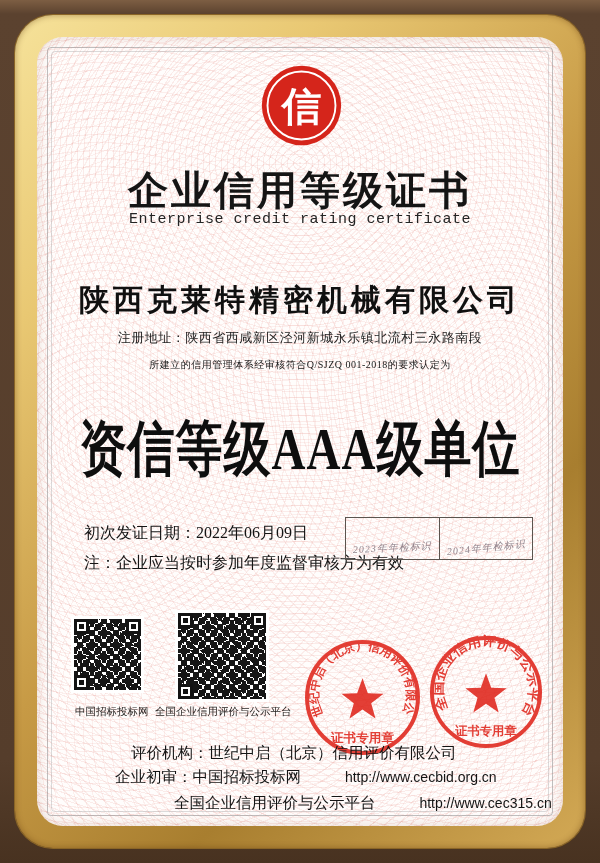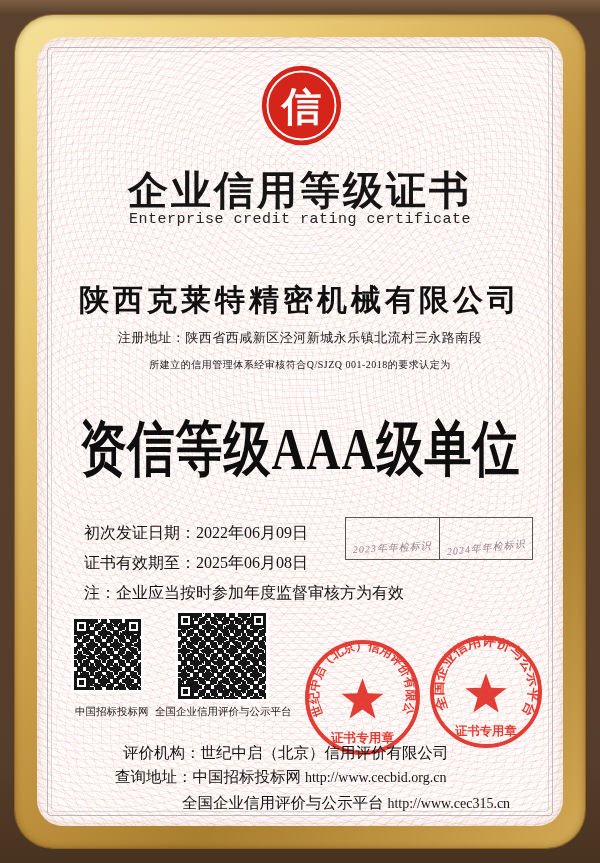--- a/index.html
+++ b/index.html
@@ -58,24 +58,24 @@
   .f.tl{top:0;left:0}.f.tr{top:0;right:0}.f.bl{bottom:0;left:0}
   .qr-label{position:absolute;top:668px;font-size:10.5px;color:#201c1a;white-space:nowrap;}
   .qrl1{left:38px;} .qrl2{left:118px;}
   
   .seal{position:absolute;opacity:.87;}
   .seal-left{left:266px;top:601px;width:119px;height:119px;}
   .seal-right{left:391px;top:597px;width:116px;height:116px;}
   
   .footer{left:0;top:703px;width:100%;font-size:15.5px;color:#141414;line-height:25.5px;}
   .footer .fl{position:absolute;white-space:nowrap;}
-  .f1{left:86px;top:0;}
+  .f1{left:94px;top:0;}
   .f2{left:78px;top:24px;}
-  .f3{left:145px;top:50px;}
-  .url{font-family:Liberation Serif, serif;font-size:14px;}
+  .f3{left:137px;top:50px;}
+  .url{font-family:Liberation Sans, sans-serif;font-size:14px;margin-left:40px;}
 </style>
 </head>
 <body>
 
 <div class="page">
   <div class="frame-outer"></div>
   <div class="frame-gold"></div>
   <div class="paper">
     <div class="pinline1"></div>
     <div class="pinline2"></div>
@@ -93,21 +93,20 @@
     <div class="abs ctr address"><span>注册地址：</span><span>陕西省西咸新区泾河新城永乐镇北流村三永路南段</span></div>
 
     <div class="abs ctr company">陕西克莱特精密机械有限公司</div>
 
     <div class="abs ctr statement">所建立的信用管理体系经审核符合Q/SJZQ 001-2018的要求认定为</div>
 
     <div class="abs ctr rating">资信等级AAA级单位</div>
 
     <div class="abs details">
       <div class="row"><span>初次发证日期：</span><span>2022年06月09日</span></div>
-      <div class="row"><span>证书有效期至：</span><span>2025年06月08日</span></div>
       <div class="row"><span>注：</span><span>企业应当按时参加年度监督审核方为有效</span></div>
     </div>
 
     <div class="abs yearboxes">
       <div class="yearbox b2023">
           <span>2023年年检标识</span>
         </div>
       <div class="yearbox b2024">
           <span>2024年年检标识</span>
         </div>
@@ -144,17 +143,17 @@
       <circle cx="59" cy="59" r="55" fill="none" stroke="#df2319" stroke-width="4"></circle>
       <text font-size="13" fill="#df2319" font-weight="bold" font-family="'Liberation Serif',serif">
         <textPath href="#arcR" startOffset="0" textLength="186" lengthAdjust="spacingAndGlyphs">全国企业信用评价与公示平台</textPath>
       </text>
       <polygon points="59,40 64.3,54.7 79.9,55.2 67.6,64.8 71.9,79.8 59,71 46.1,79.8 50.4,64.8 38.1,55.2 53.7,54.7" fill="#df2319"></polygon>
       <text x="59" y="103" text-anchor="middle" font-size="12.5" fill="#df2319" font-weight="bold" font-family="'Liberation Serif',serif">证书专用章</text>
     </svg>
 
     <div class="abs footer">
       <div class="fl f1"><span>评价机构：</span><span>世纪中启（北京）信用评价有限公司</span></div>
-      <div class="fl f2"><span>查询地址：</span><span>中国招标投标网</span>&nbsp;<span class="url">http://www.cecbid.org.cn</span></div>
+      <div class="fl f2"><span>企业初审：</span><span>中国招标投标网</span>&nbsp;<span class="url">http://www.cecbid.org.cn</span></div>
       <div class="fl f3"><span>全国企业信用评价与公示平台</span>&nbsp;<span class="url">http://www.cec315.cn</span></div>
     </div>
   </div>
 </div>
 
 </body></html>

